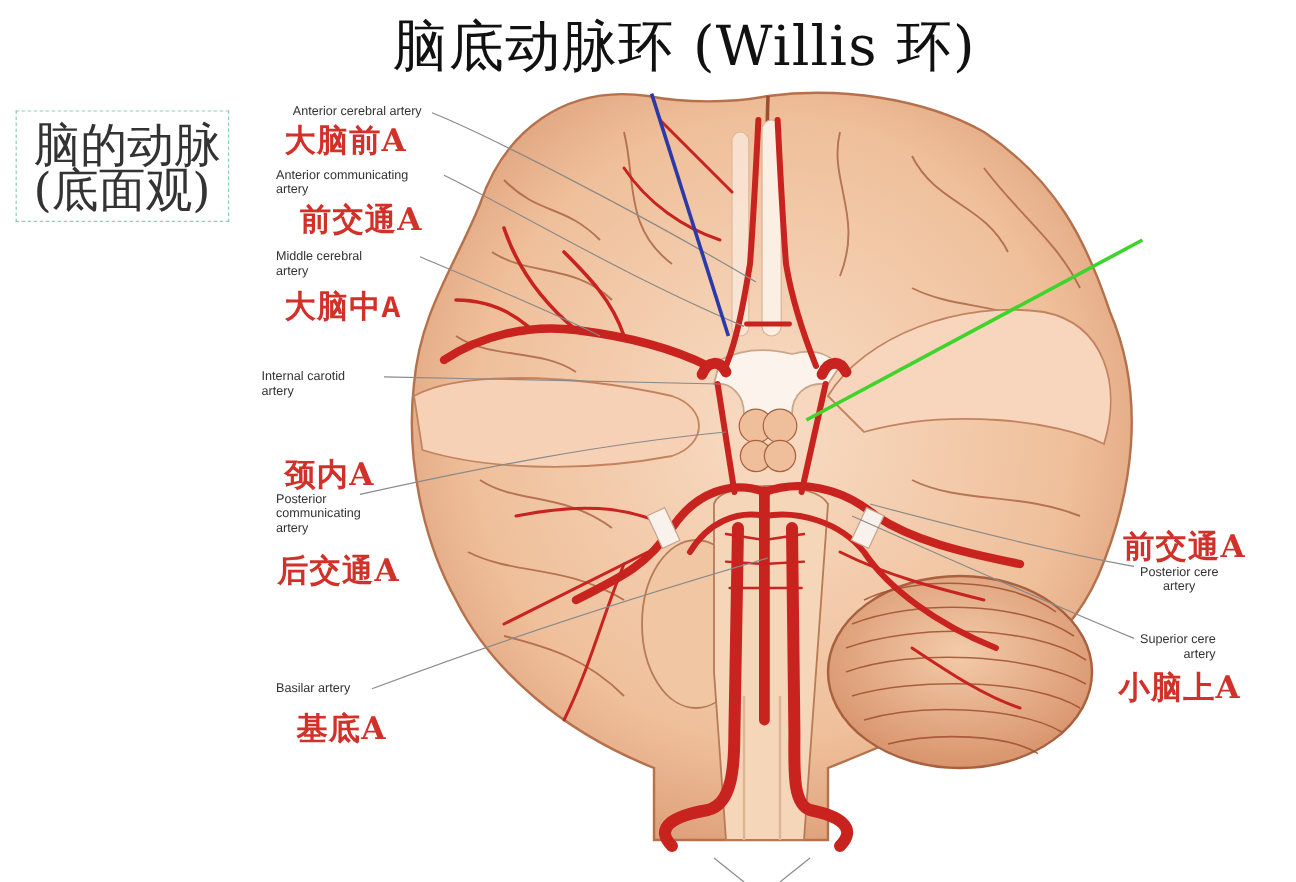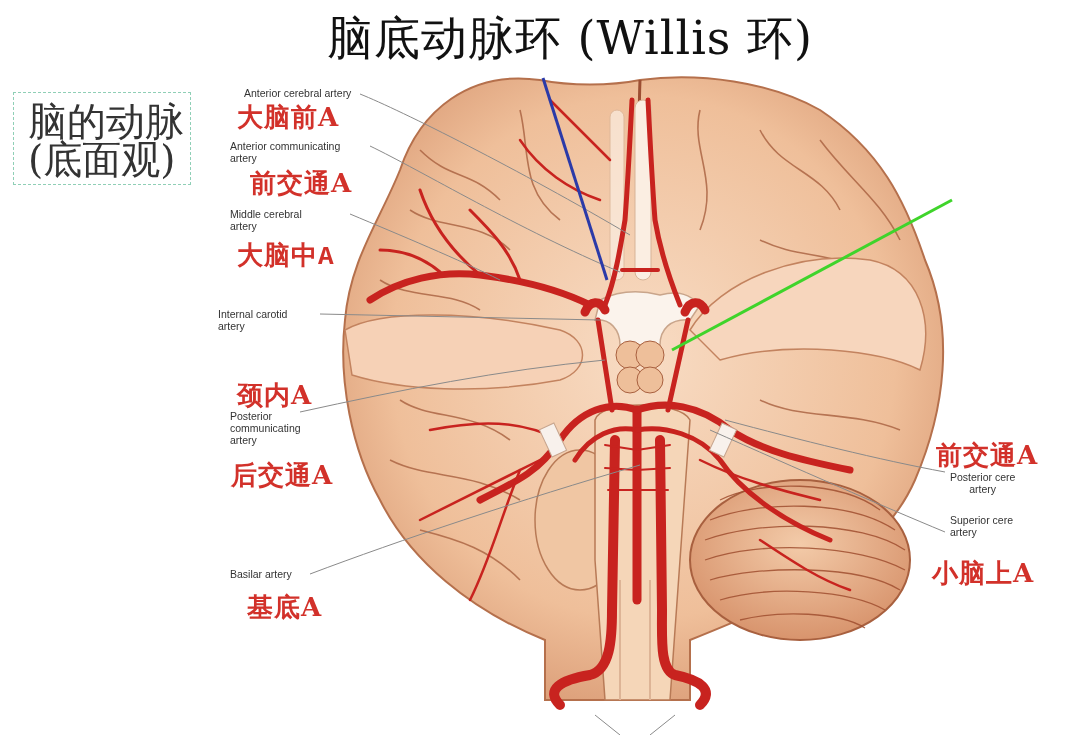--- a/index.html
+++ b/index.html
@@ -185,15 +185,15 @@
 artery</div>
 <div class="lbl-cn" style="left:231px;top:458px;">后交通A</div>
 
 <div class="lbl-en" style="left:230px;top:568px;">Basilar artery</div>
 <div class="lbl-cn" style="left:247px;top:590px;">基底A</div>
 
 <div class="lbl-cn" style="left:936px;top:438px;">前交通A</div>
 <div class="lbl-en" style="left:950px;top:471px;text-align:center;">Posterior cere
 artery</div>
 
-<div class="lbl-en" style="left:950px;top:514px;">Superior cere
+<div class="lbl-en" style="left:950px;top:527px;text-align:right;">Superior cere
 artery</div>
 <div class="lbl-cn" style="left:932px;top:556px;">小脑上A</div>
 
 </body></html>

